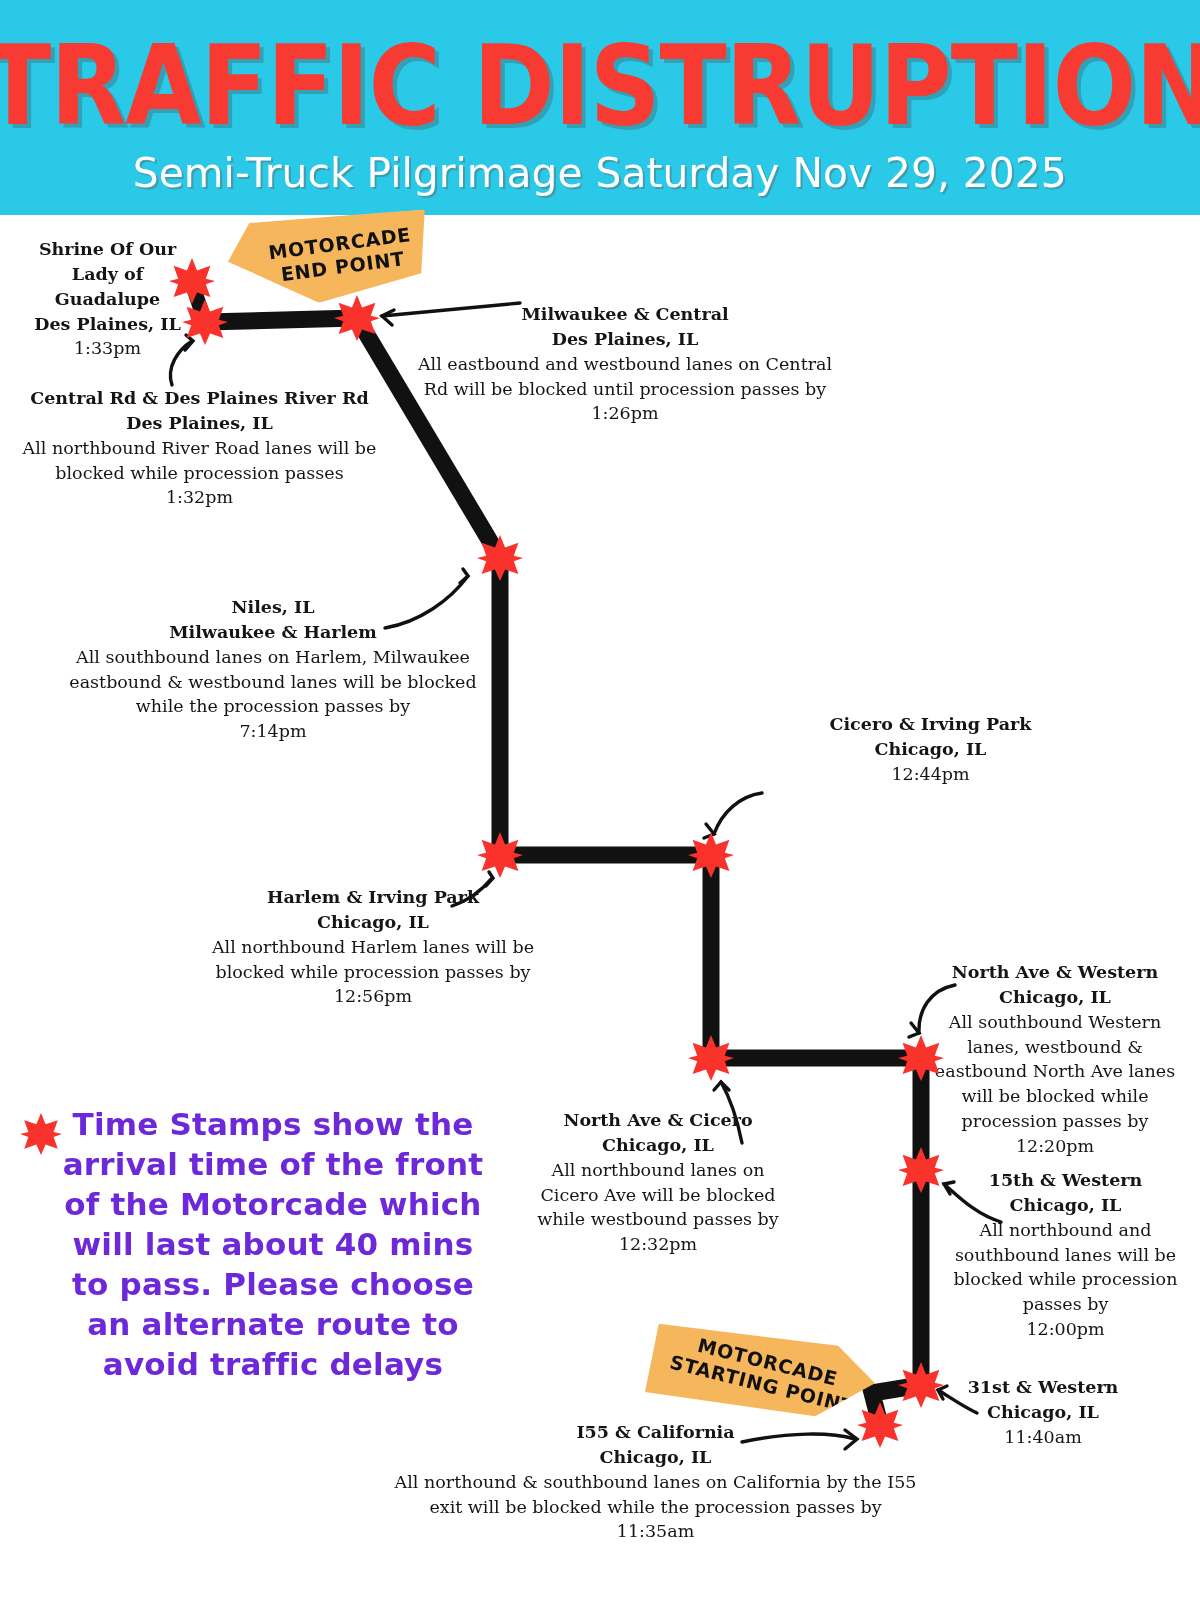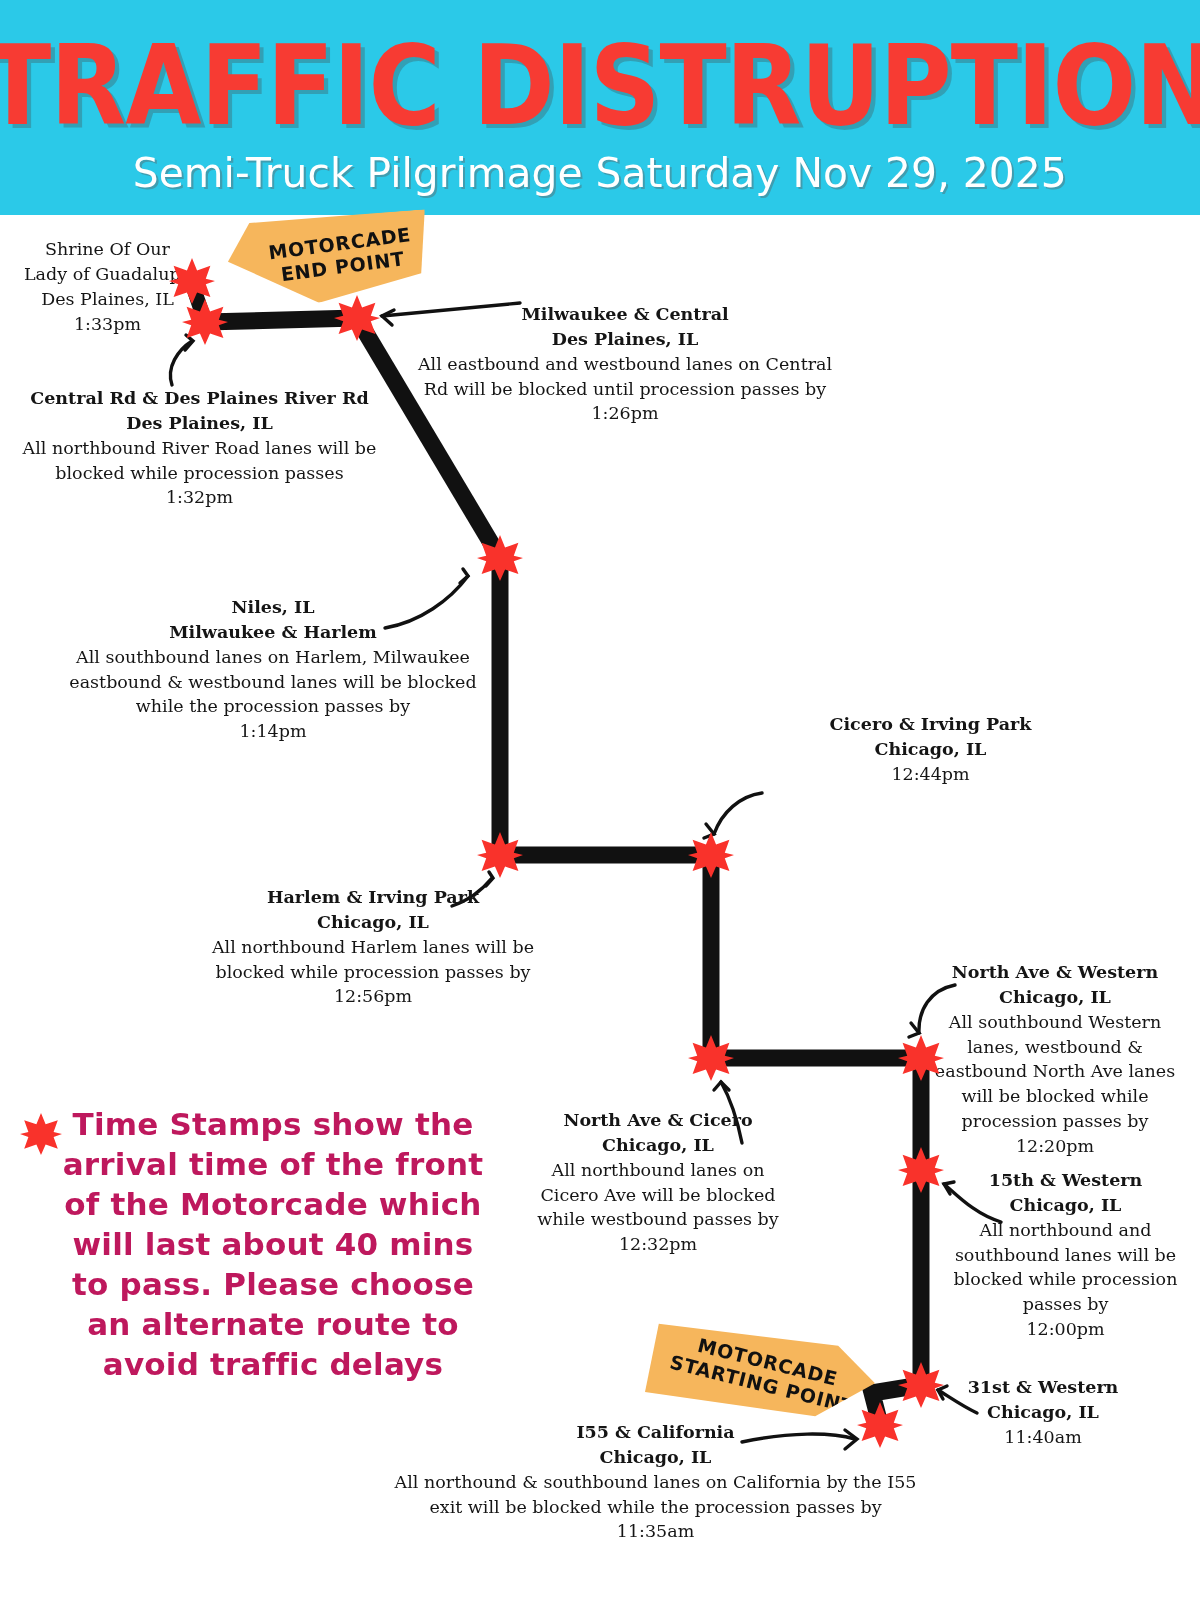--- a/index.html
+++ b/index.html
@@ -88,31 +88,31 @@
     color:#151515;
     font-family:"DejaVu Serif", serif;
     font-size:17.5px;
     line-height:1.42;
   }
   .label .ttl { font-weight:bold; display:block; }
   .label .body { display:block; }
   .label .time { display:block; }
 
   .label-plain { font-weight:normal; }
-  .label-plain .ttl { font-weight:normal; }
+  .label-plain .ttl { font-weight:bold; }
 
   
   #legend {
     position:absolute; left:18px; top:1105px; width:470px;
     font-family:"DejaVu Sans", sans-serif;
     font-weight:bold;
     font-size:31px;
     line-height:1.29;
     text-align:center;
-    color:#be185d;
+    color:#6d28d9;
     letter-spacing:0.2px;
     z-index:5;
   }
   #legend .legend-star {
     position:absolute; left:2px; top:8px;
     width:42px; height:42px;
     background:#F9322B;
     clip-path: polygon(50% 0%, 61% 27%, 90% 17%, 80% 45%, 100% 50%, 80% 57%, 90% 85%, 61% 75%, 50% 100%, 39% 75%, 10% 85%, 20% 57%, 0% 50%, 20% 45%, 10% 17%, 39% 27%);
   }
   #legend .legend-text { display:block; padding-left:40px; }
@@ -232,21 +232,21 @@
     <span class="ttl">Central Rd &amp; Des Plaines River Rd</span>
     <span class="ttl">Des Plaines, IL</span>
     <span class="body">All northbound River Road lanes will be blocked while procession passes</span>
     <span class="time">1:32pm</span>
   </div>
 
   <div class="label" style="left:68px; top:595px; width:410px;">
     <span class="ttl">Niles, IL</span>
     <span class="ttl">Milwaukee &amp; Harlem</span>
     <span class="body">All southbound lanes on Harlem, Milwaukee eastbound &amp; westbound lanes will be blocked while the procession passes by</span>
-    <span class="time">1:14pm</span>
+    <span class="time">7:14pm</span>
   </div>
 
   <div class="label" style="left:728px; top:712px; width:405px;">
     <span class="ttl">Cicero &amp; Irving Park</span>
     <span class="ttl">Chicago, IL</span>
     <span class="time">12:44pm</span>
   </div>
 
   <div class="label" style="left:198px; top:885px; width:350px;">
     <span class="ttl">Harlem &amp; Irving Park</span>

